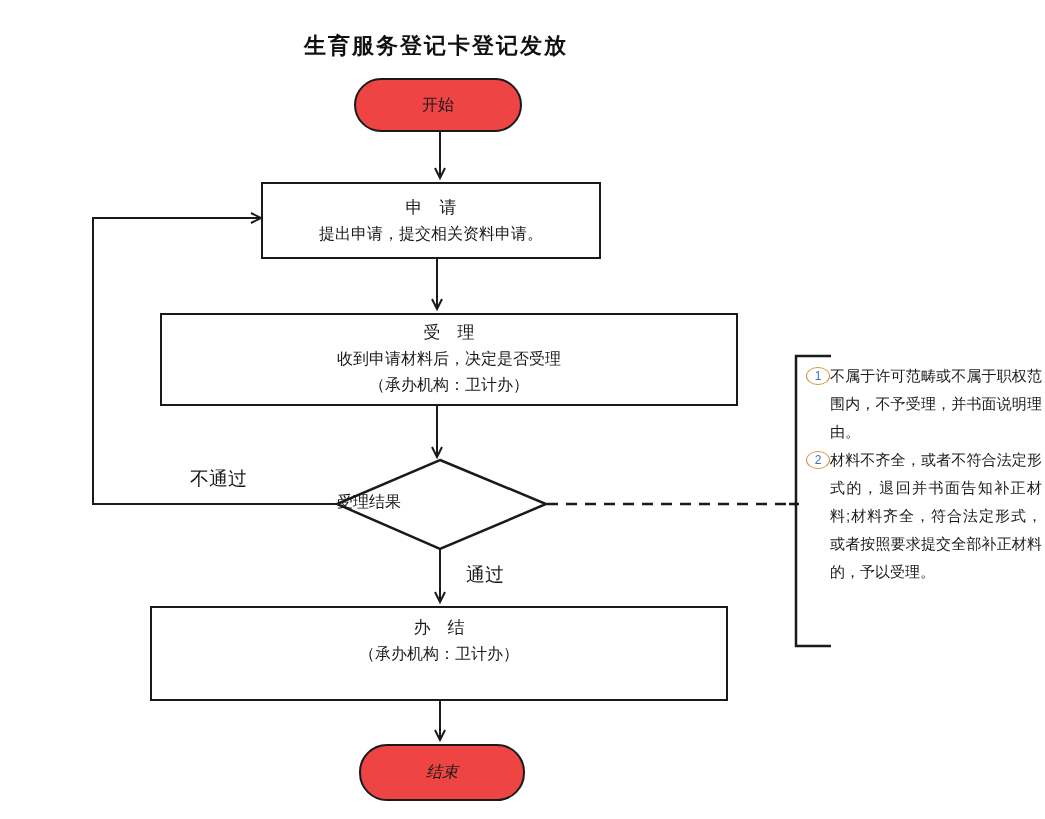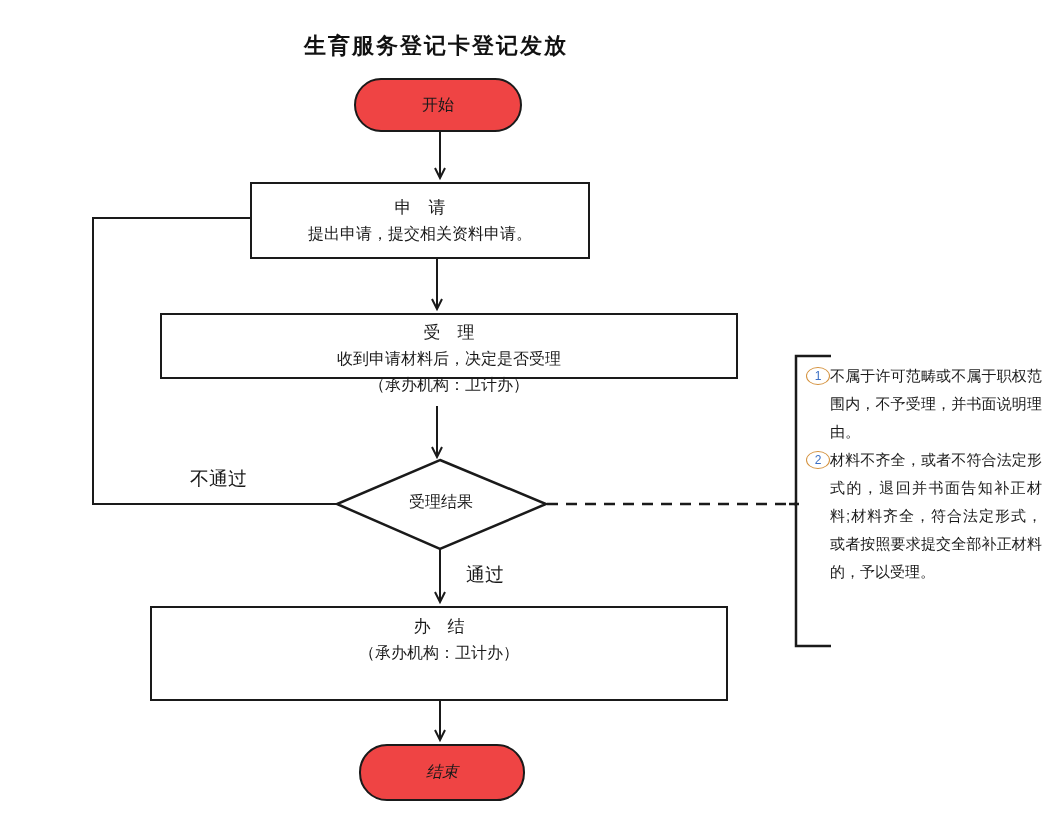--- a/index.html
+++ b/index.html
@@ -47,29 +47,29 @@
 
   .process {
     position: absolute;
     border: 2px solid #1a1a1a;
     background: #fff;
     text-align: center;
   }
   .process .p-title { font-size: 17px; line-height: 26px; }
   .process .p-line  { font-size: 16px; line-height: 26px; }
 
-  .process.apply { left: 250px; top: 182px; width: 340px; height: 77px;
+  .process.apply { left: 261px; top: 182px; width: 340px; height: 77px;
                    display: flex; flex-direction: column; justify-content: center; }
-  .process.accept { left: 160px; top: 313px; width: 578px; height: 66px; padding-top: 5px; }
-  .process.complete { left: 150px; top: 606px; width: 578px; height: 95px; padding-top: 7px; font-family: Liberation Mono, monospace; }
+  .process.accept { left: 160px; top: 313px; width: 578px; height: 93px; padding-top: 5px; }
+  .process.complete { left: 150px; top: 606px; width: 578px; height: 95px; padding-top: 7px; }
 
   .diamond-label {
     position: absolute;
     left: 337px; top: 492px; width: 208px;
-    text-align: center;
+    text-align: left;
     font-size: 16px;
   }
 
   .edge-label {
     position: absolute;
     font-size: 19px;
     background: transparent;
   }
   .edge-label.fail { left: 190px; top: 466px; }
   .edge-label.pass { left: 466px; top: 562px; }

